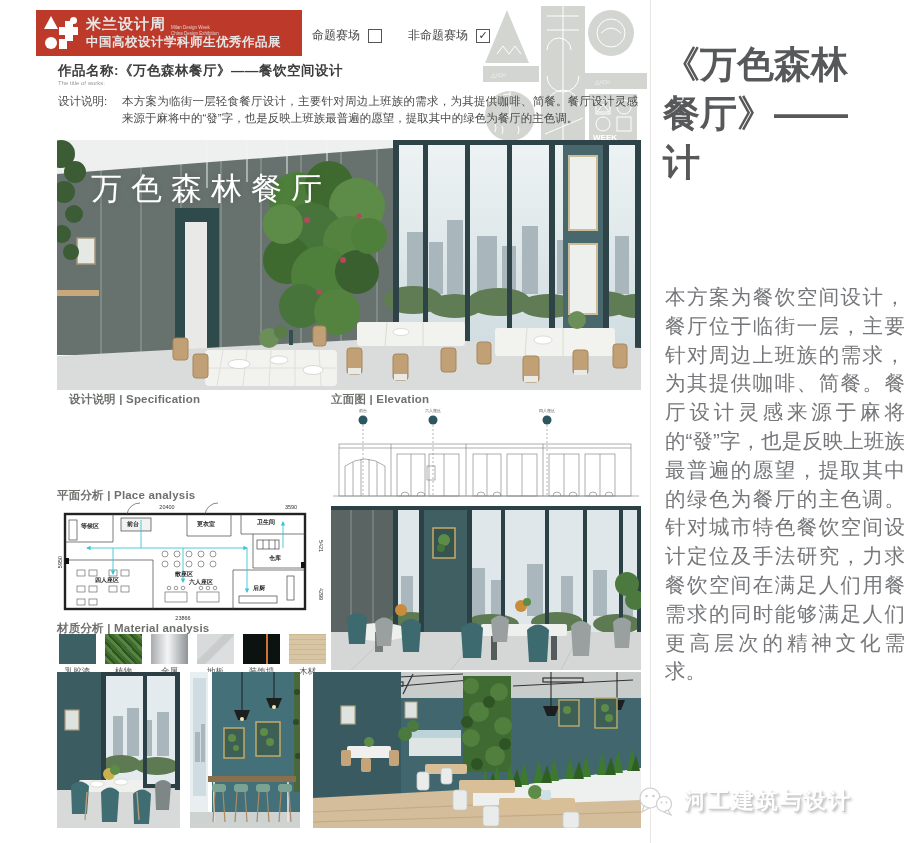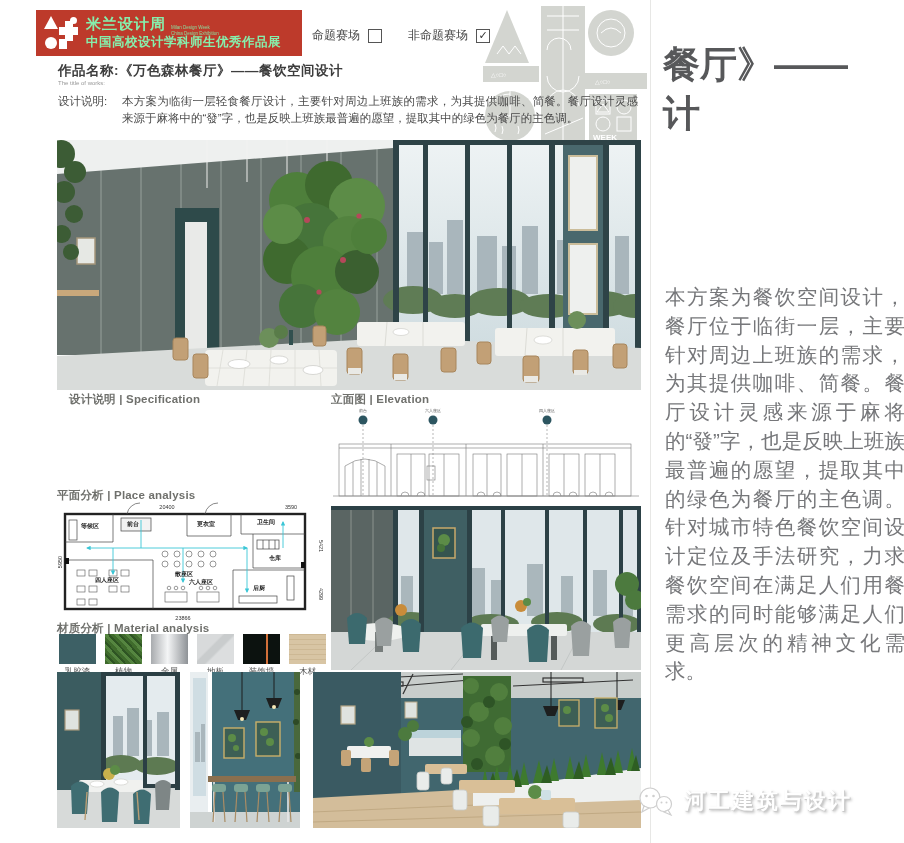--- a/index.html
+++ b/index.html
@@ -9,21 +9,21 @@
 
   
   .banner{left:36px;top:10px;width:266px;height:46px;background:var(--brand-red,#bd3a2b);display:flex;align-items:center;padding:0 8px;box-sizing:border-box;}
   .mdw-icon{position:relative;width:34px;height:36px;flex:0 0 34px;margin-right:8px;}
   .mdw-icon .tri{position:absolute;left:0;top:1px;width:0;height:0;border-left:7px solid transparent;border-right:7px solid transparent;border-bottom:13px solid #fff;}
   .mdw-icon .dot{position:absolute;left:26px;top:2px;width:7px;height:7px;border-radius:50%;background:#fff;}
   .mdw-icon .cir{position:absolute;left:1px;top:22px;width:12px;height:12px;border-radius:50%;background:#fff;}
   .mdw-icon .cr1{position:absolute;left:15px;top:12px;width:19px;height:8px;background:#fff;}
   .mdw-icon .cr2{position:absolute;left:21px;top:6px;width:8px;height:20px;background:#fff;}
   .mdw-icon .cr3{position:absolute;left:15px;top:24px;width:8px;height:10px;background:#fff;}
-  .banner-text{color:#86efac;line-height:1.1;}
+  .banner-text{color:#e5e5e5;line-height:1.1;}
   .banner-row1{display:flex;align-items:baseline;gap:5px;}
   .banner-title{font-size:15px;font-weight:bold;letter-spacing:1px;}
   .banner-sub{font-size:4.5px;opacity:.85;line-height:1.2;}
   .banner-line2{font-size:12.5px;font-weight:bold;margin-top:0;letter-spacing:.5px;}
   .cbrow{left:312px;top:27px;display:flex;gap:26px;font-size:12px;color:#444;align-items:center;text-align:right;}
   .cbitem{display:flex;align-items:center;gap:8px;}
   .cbbox{width:12px;height:12px;border:1.3px solid #555;display:flex;align-items:center;justify-content:center;font-size:11px;color:#333;background:#fff;}
   .worktitle{left:58px;top:62px;font-size:13.5px;color:#3d3d3d;font-weight:bold;letter-spacing:.5px;}
   .worktitle-sub{left:58px;top:80px;font-size:6px;color:#999;}
   .descrow{left:58px;top:93px;width:580px;font-size:11.5px;color:#4a4a4a;line-height:16.5px;}
@@ -276,20 +276,21 @@
           <rect x="256" y="186" width="13" height="20" rx="3"></rect>
       </g>
       <g fill="#e9e9e5">
         <rect x="291" y="228" width="13" height="6"></rect>
           <rect x="337" y="234" width="13" height="6"></rect>
         <rect x="467" y="236" width="14" height="6"></rect>
           <rect x="517" y="230" width="13" height="5"></rect>
       </g>
     </svg>
     <div class="abs" style="left:34px;top:28px;">
+      <div class="hero-title">万色森林餐厅</div>
     </div>
 
     <div class="abs sec-h" style="left:12px;top:252px;">设计说明 | Specification</div>
 
     <div class="abs sec-h" style="left:0;top:348px;">平面分析 | Place analysis</div>
     <svg class="abs" style="left:0;top:362px;" width="268" height="120" viewBox="0 0 268 120">
       <defs>
         <marker id="ah" markerWidth="5" markerHeight="5" refX="4" refY="2.5" orient="auto">
           <polygon points="0,0 5,2.5 0,5" fill="#3ac6d6"></polygon>
         </marker>
@@ -715,20 +716,21 @@
         <rect x="170" y="134" width="16" height="20" rx="3"></rect>
           <rect x="250" y="140" width="16" height="16" rx="3"></rect>
         <rect x="128" y="96" width="11" height="16" rx="3"></rect>
       </g>
     </svg>
   </div>
 
   <div class="abs v-divider"></div>
 
   <div class="abs sb-title">
+    <div>《万色森林</div>
     <div>餐厅》——</div>
     <div>计</div>
   </div>
 
   <div class="abs sb-body">本方案为餐饮空间设计，餐厅位于临街一层，主要针对周边上班族的需求，为其提供咖啡、简餐。餐厅设计灵感来源于麻将的“發”字，也是反映上班族最普遍的愿望，提取其中的绿色为餐厅的主色调。针对城市特色餐饮空间设计定位及手法研究，力求餐饮空间在满足人们用餐需求的同时能够满足人们更高层次的精神文化需求。</div>
 
   <div class="abs sb-footer">
     <svg width="40" height="30" viewBox="0 0 40 30">
       <g fill="#fff" stroke="#cfcfcf" stroke-width="1.2">
         <circle cx="14" cy="12" r="10"></circle>

